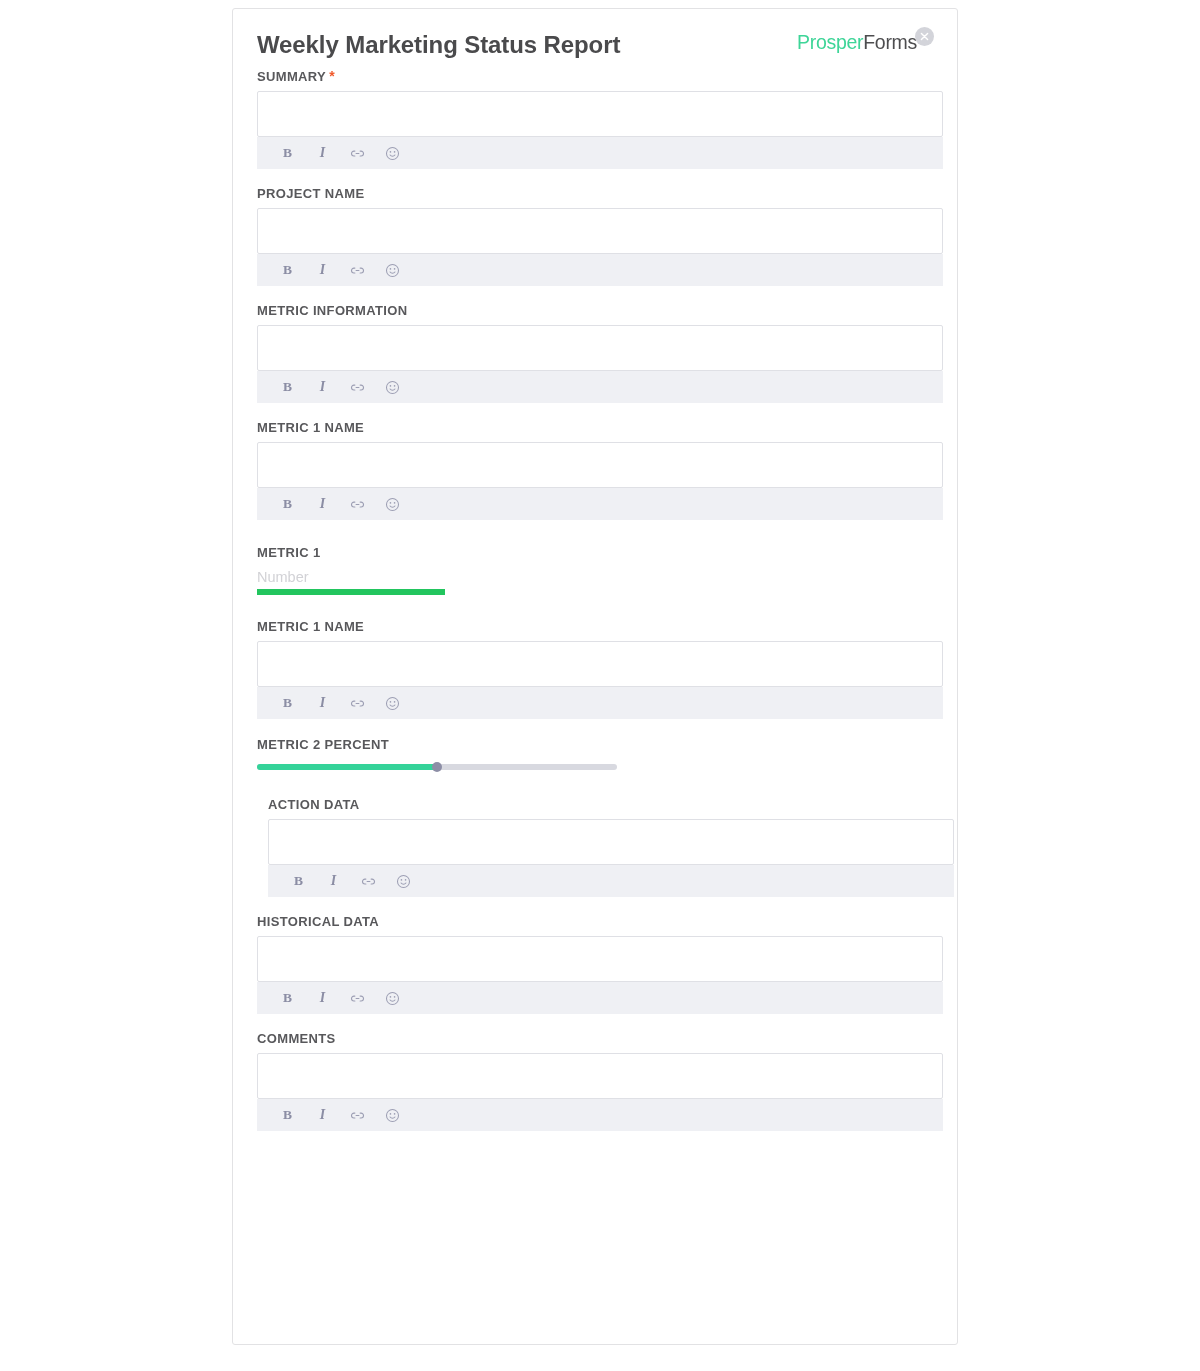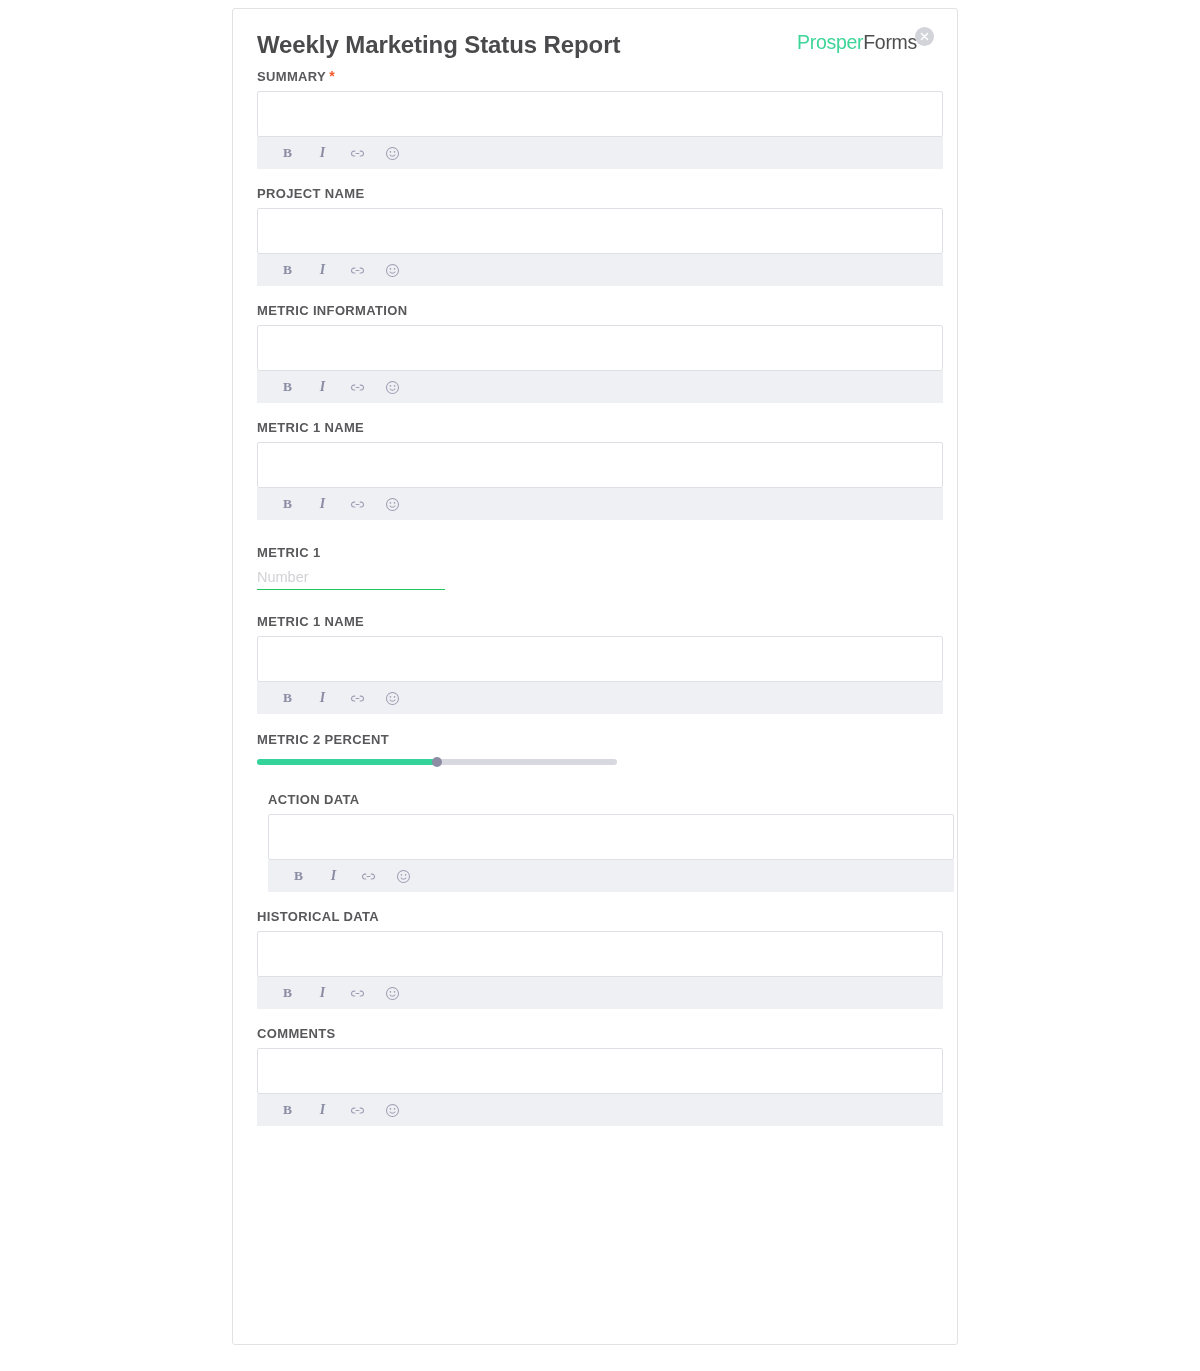--- a/index.html
+++ b/index.html
@@ -130,21 +130,21 @@
     font-style: italic;
     font-weight: bold;
     font-family: "Liberation Serif", serif;
     color: #8b8da4;
   }
   .tb-btn svg { display: block; }
 
   
   .number-field {
     width: 188px;
-    border-bottom: 1px solid #22c55e;
+    border-bottom: 6px solid #22c55e;
     padding-bottom: 2px;
   }
   .number-placeholder {
     font-size: 14.5px;
     color: #d2d2d6;
     line-height: 20px;
   }
 
   
   .slider-wrap {

